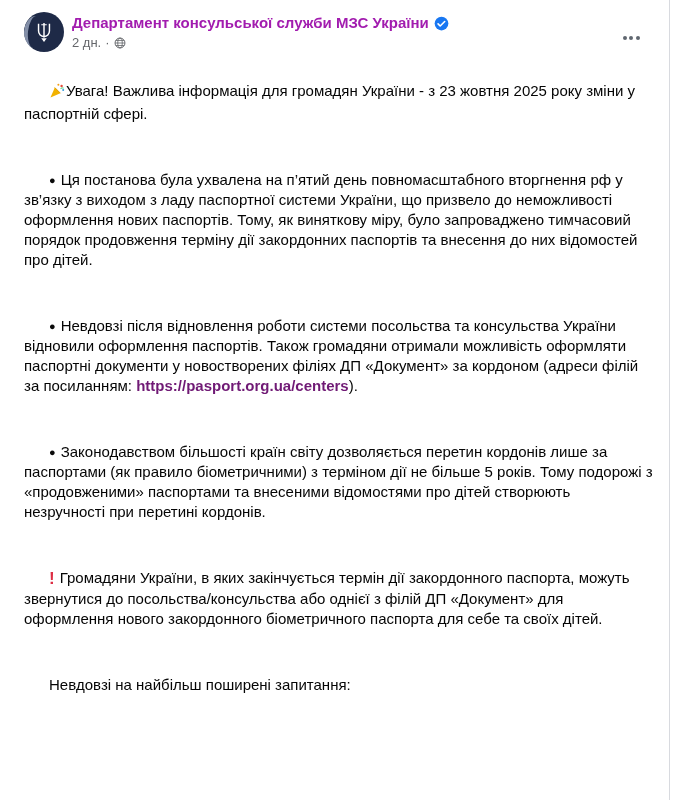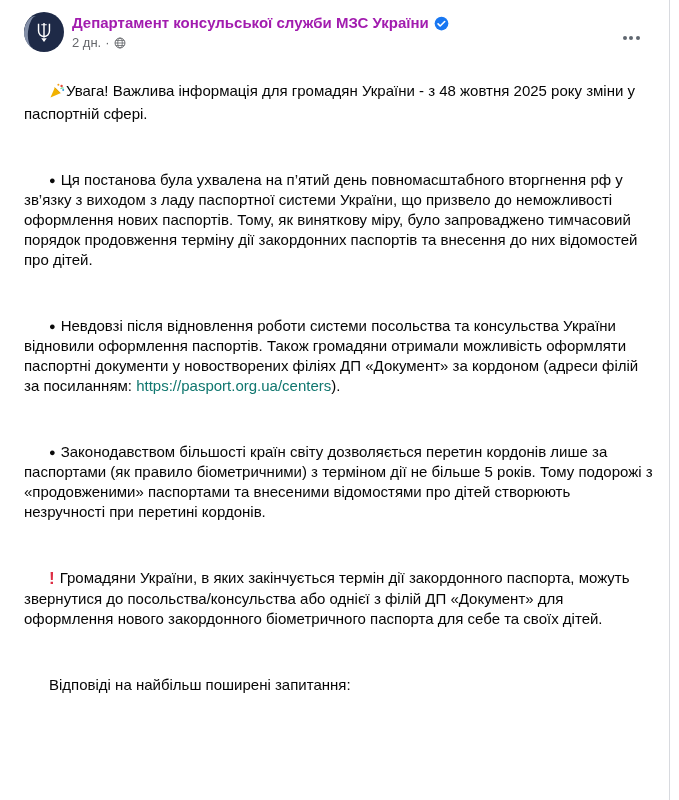--- a/index.html
+++ b/index.html
@@ -37,21 +37,21 @@
   .para:last-child{margin-bottom:0;}
   .ic{display:inline-block;vertical-align:-2px;margin-right:4px;}
   .ic.party{margin-right:1px;vertical-align:-3px;}
   .bullet{font-size:11px;vertical-align:1px;margin-right:5px;color:#0a0a0a;}
   .info-badge{
     display:inline-flex;width:15px;height:15px;border-radius:50%;background:#1877f2;color:#fff;
     align-items:center;justify-content:center;font-size:11px;font-weight:700;
     font-family:"Liberation Serif",serif;font-style:italic;vertical-align:-2px;margin-right:5px;
   }
   .red-mark{color:#dd2e44;font-weight:800;font-size:17px;margin-right:5px;vertical-align:-1px;}
-  a.inline-link{color:#0f766e;text-decoration:none;cursor:pointer;}
+  a.inline-link{color:#701a75;text-decoration:none;cursor:pointer;font-weight:bold;}
 </style>
 </head>
 <body>
 
 <div class="page-edge"></div>
 
 <div class="post">
 
   <div class="header">
     <div class="avatar">
@@ -92,38 +92,38 @@
   <div class="content">
 
     <div class="para">
       <span class="ic party"><svg width="16" height="16" viewBox="0 0 16 16">
         <path d="M1.5 14.5 L5.8 4.6 L11.4 10.2 Z" fill="#f2b200"></path>
         <path d="M5.8 4.6 L11.4 10.2" stroke="#e09b00" stroke-width="1"></path>
         <circle cx="12.6" cy="3" r="1.2" fill="#e74c3c"></circle>
         <circle cx="14.2" cy="7" r="1" fill="#3498db"></circle>
         <circle cx="9.4" cy="1.8" r="1" fill="#f39c12"></circle>
         <path d="M11.5 5.6 q1.6 -1.1 3.2 -0.5" stroke="#2ecc71" stroke-width="0.9" fill="none"></path>
-      </svg></span><span>Увага! Важлива інформація для громадян України - з 48 жовтня 2025 року зміни у паспортній сфері.</span>
+      </svg></span><span>Увага! Важлива інформація для громадян України - з 23 жовтня 2025 року зміни у паспортній сфері.</span>
     </div>
 
 
     <div class="para">
       <span class="bullet">●</span><span>Ця постанова була ухвалена на п’ятий день повномасштабного вторгнення рф у зв’язку з виходом з ладу паспортної системи України, що призвело до неможливості оформлення нових паспортів. Тому, як виняткову міру, було запроваджено тимчасовий порядок продовження терміну дії закордонних паспортів та внесення до них відомостей про дітей.</span>
     </div>
 
     <div class="para">
       <span class="bullet">●</span><span>Невдовзі після відновлення роботи системи посольства та консульства України відновили оформлення паспортів. Також громадяни отримали можливість оформляти паспортні документи у новостворених філіях ДП «Документ» за кордоном (адреси філій за посиланням: </span><a class="inline-link">https://pasport.org.ua/centers</a><span>).</span>
     </div>
 
     <div class="para">
       <span class="bullet">●</span><span>Законодавством більшості країн світу дозволяється перетин кордонів лише за паспортами (як правило біометричними) з терміном дії не більше 5 років. Тому подорожі з «продовженими» паспортами та внесеними відомостями про дітей створюють незручності при перетині кордонів.</span>
     </div>
 
     <div class="para">
       <span class="red-mark">!</span><span>Громадяни України, в яких закінчується термін дії закордонного паспорта, можуть звернутися до посольства/консульства або однієї з філій ДП «Документ» для оформлення нового закордонного біометричного паспорта для себе та своїх дітей.</span>
     </div>
 
     <div class="para">
-      <span>Відповіді на найбільш поширені запитання:</span>
+      <span>Невдовзі на найбільш поширені запитання:</span>
     </div>
 
   </div>
 </div>
 
 </body></html>

